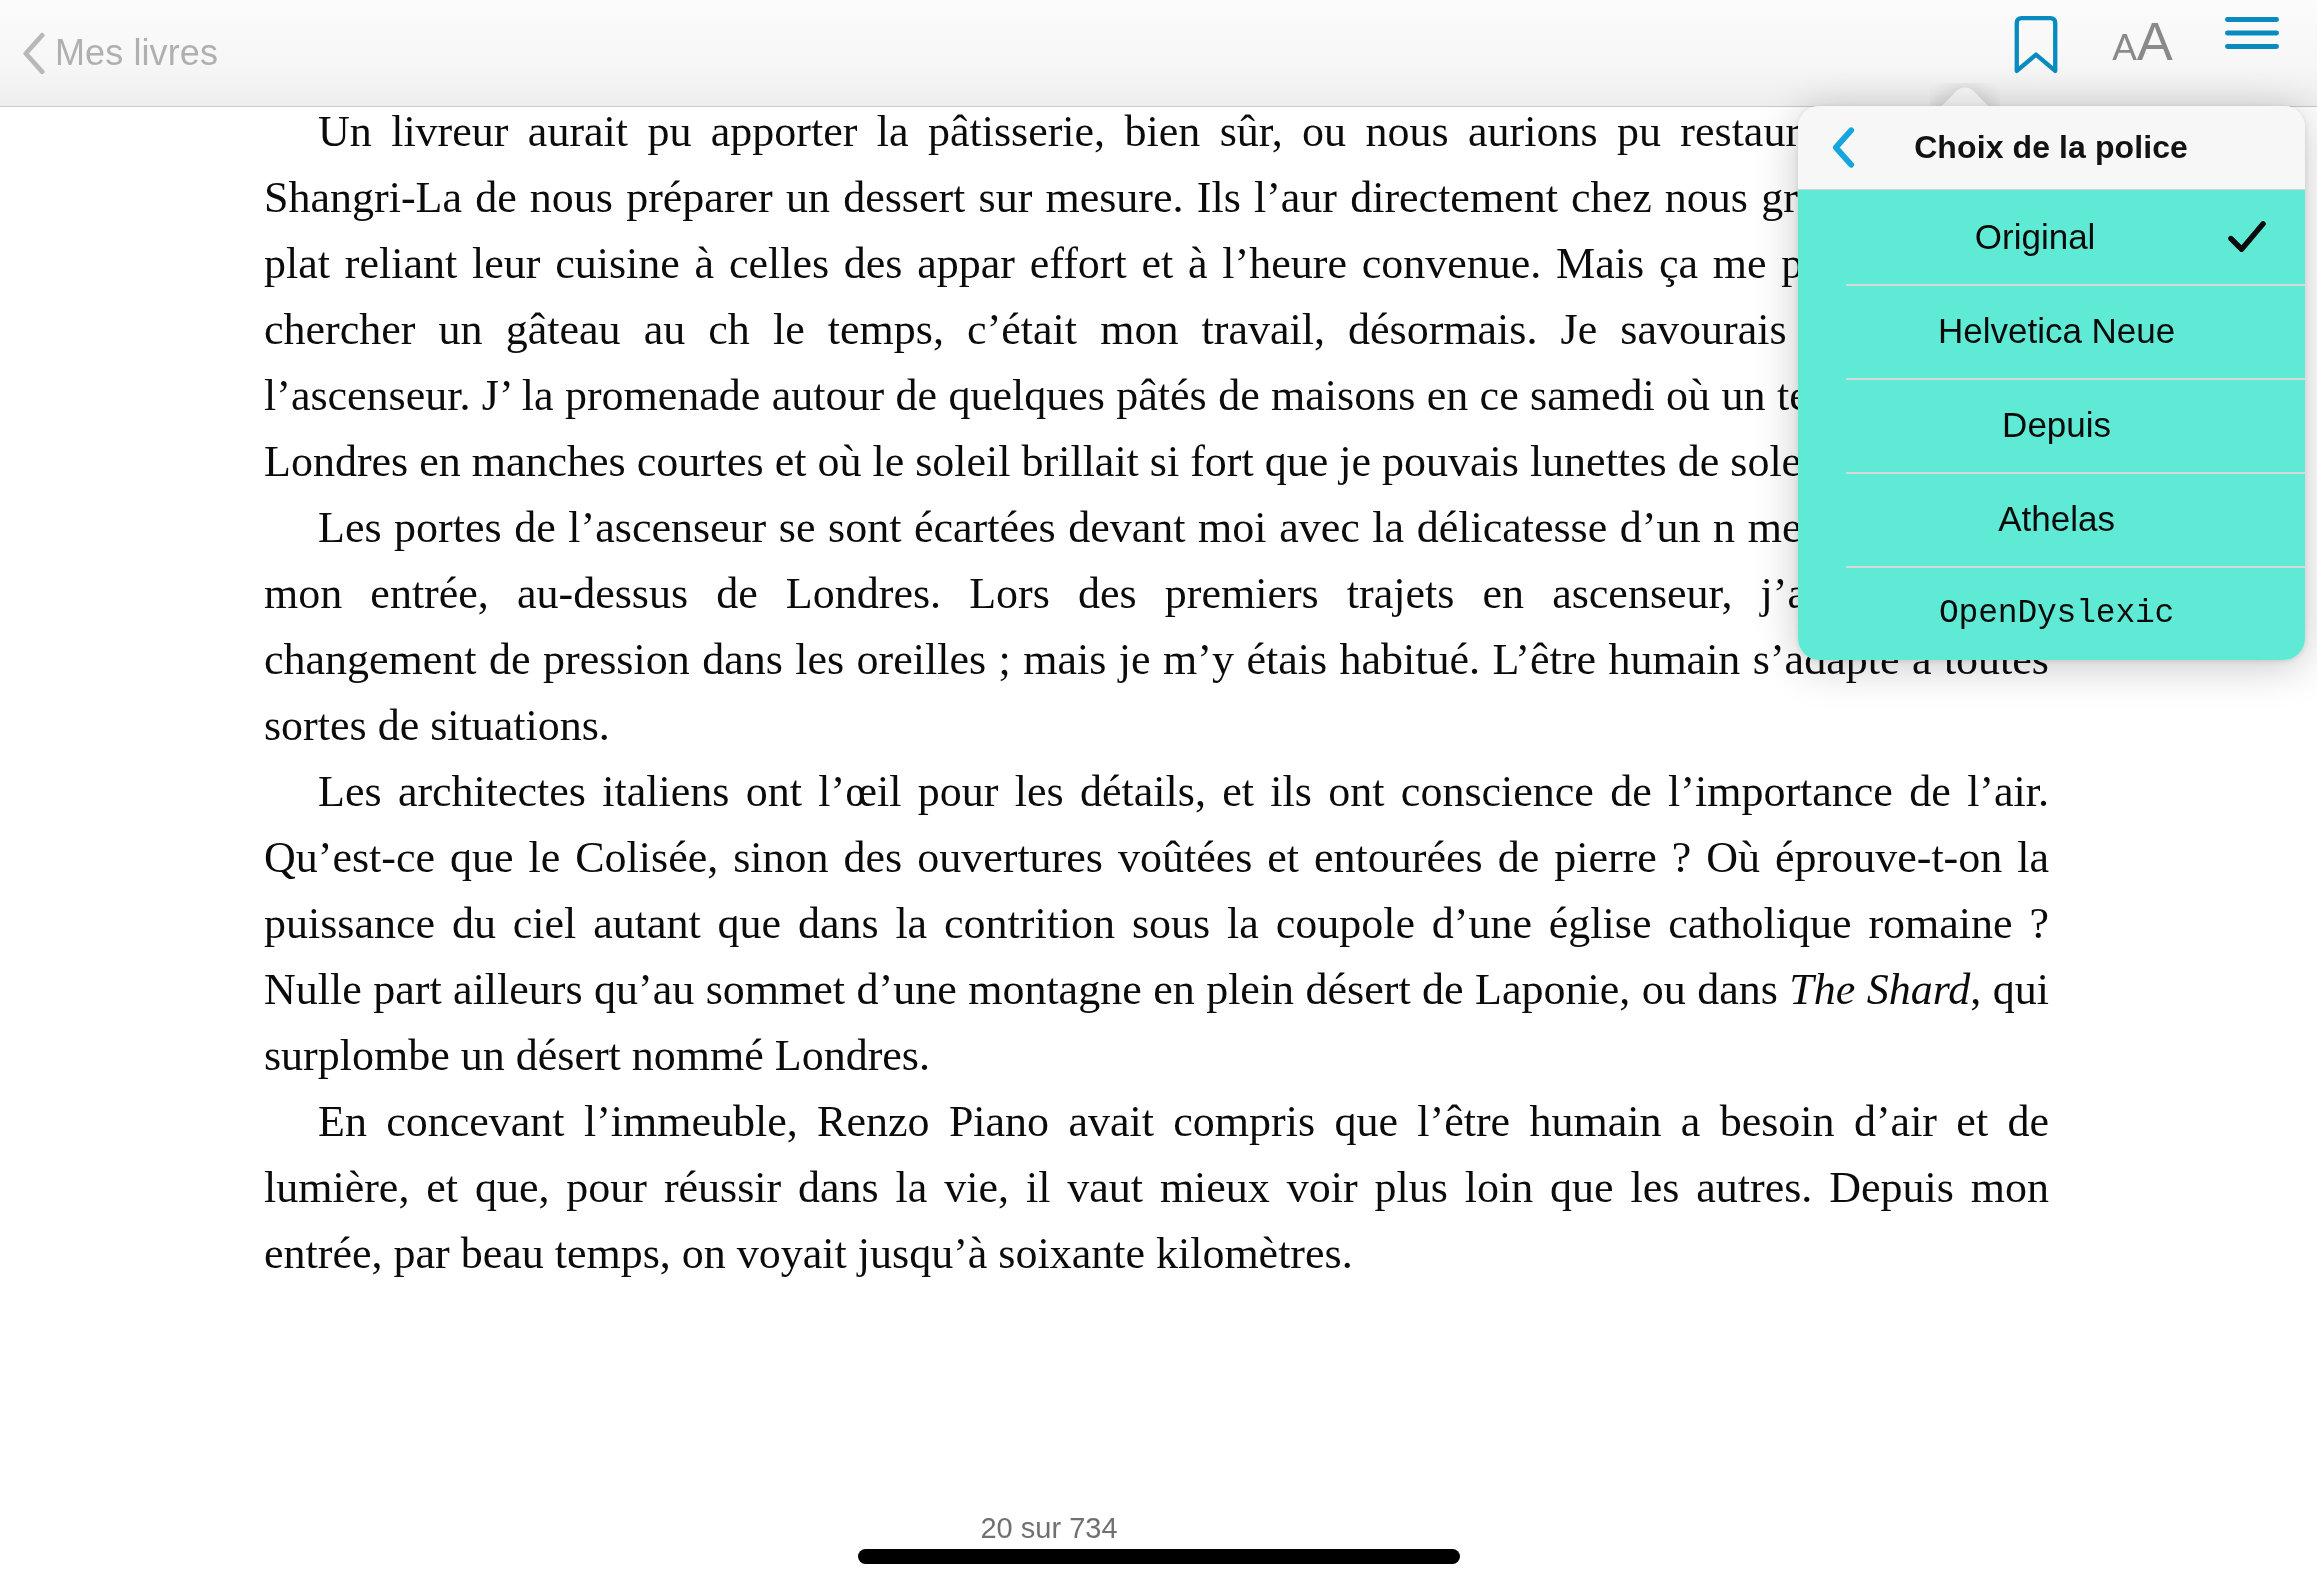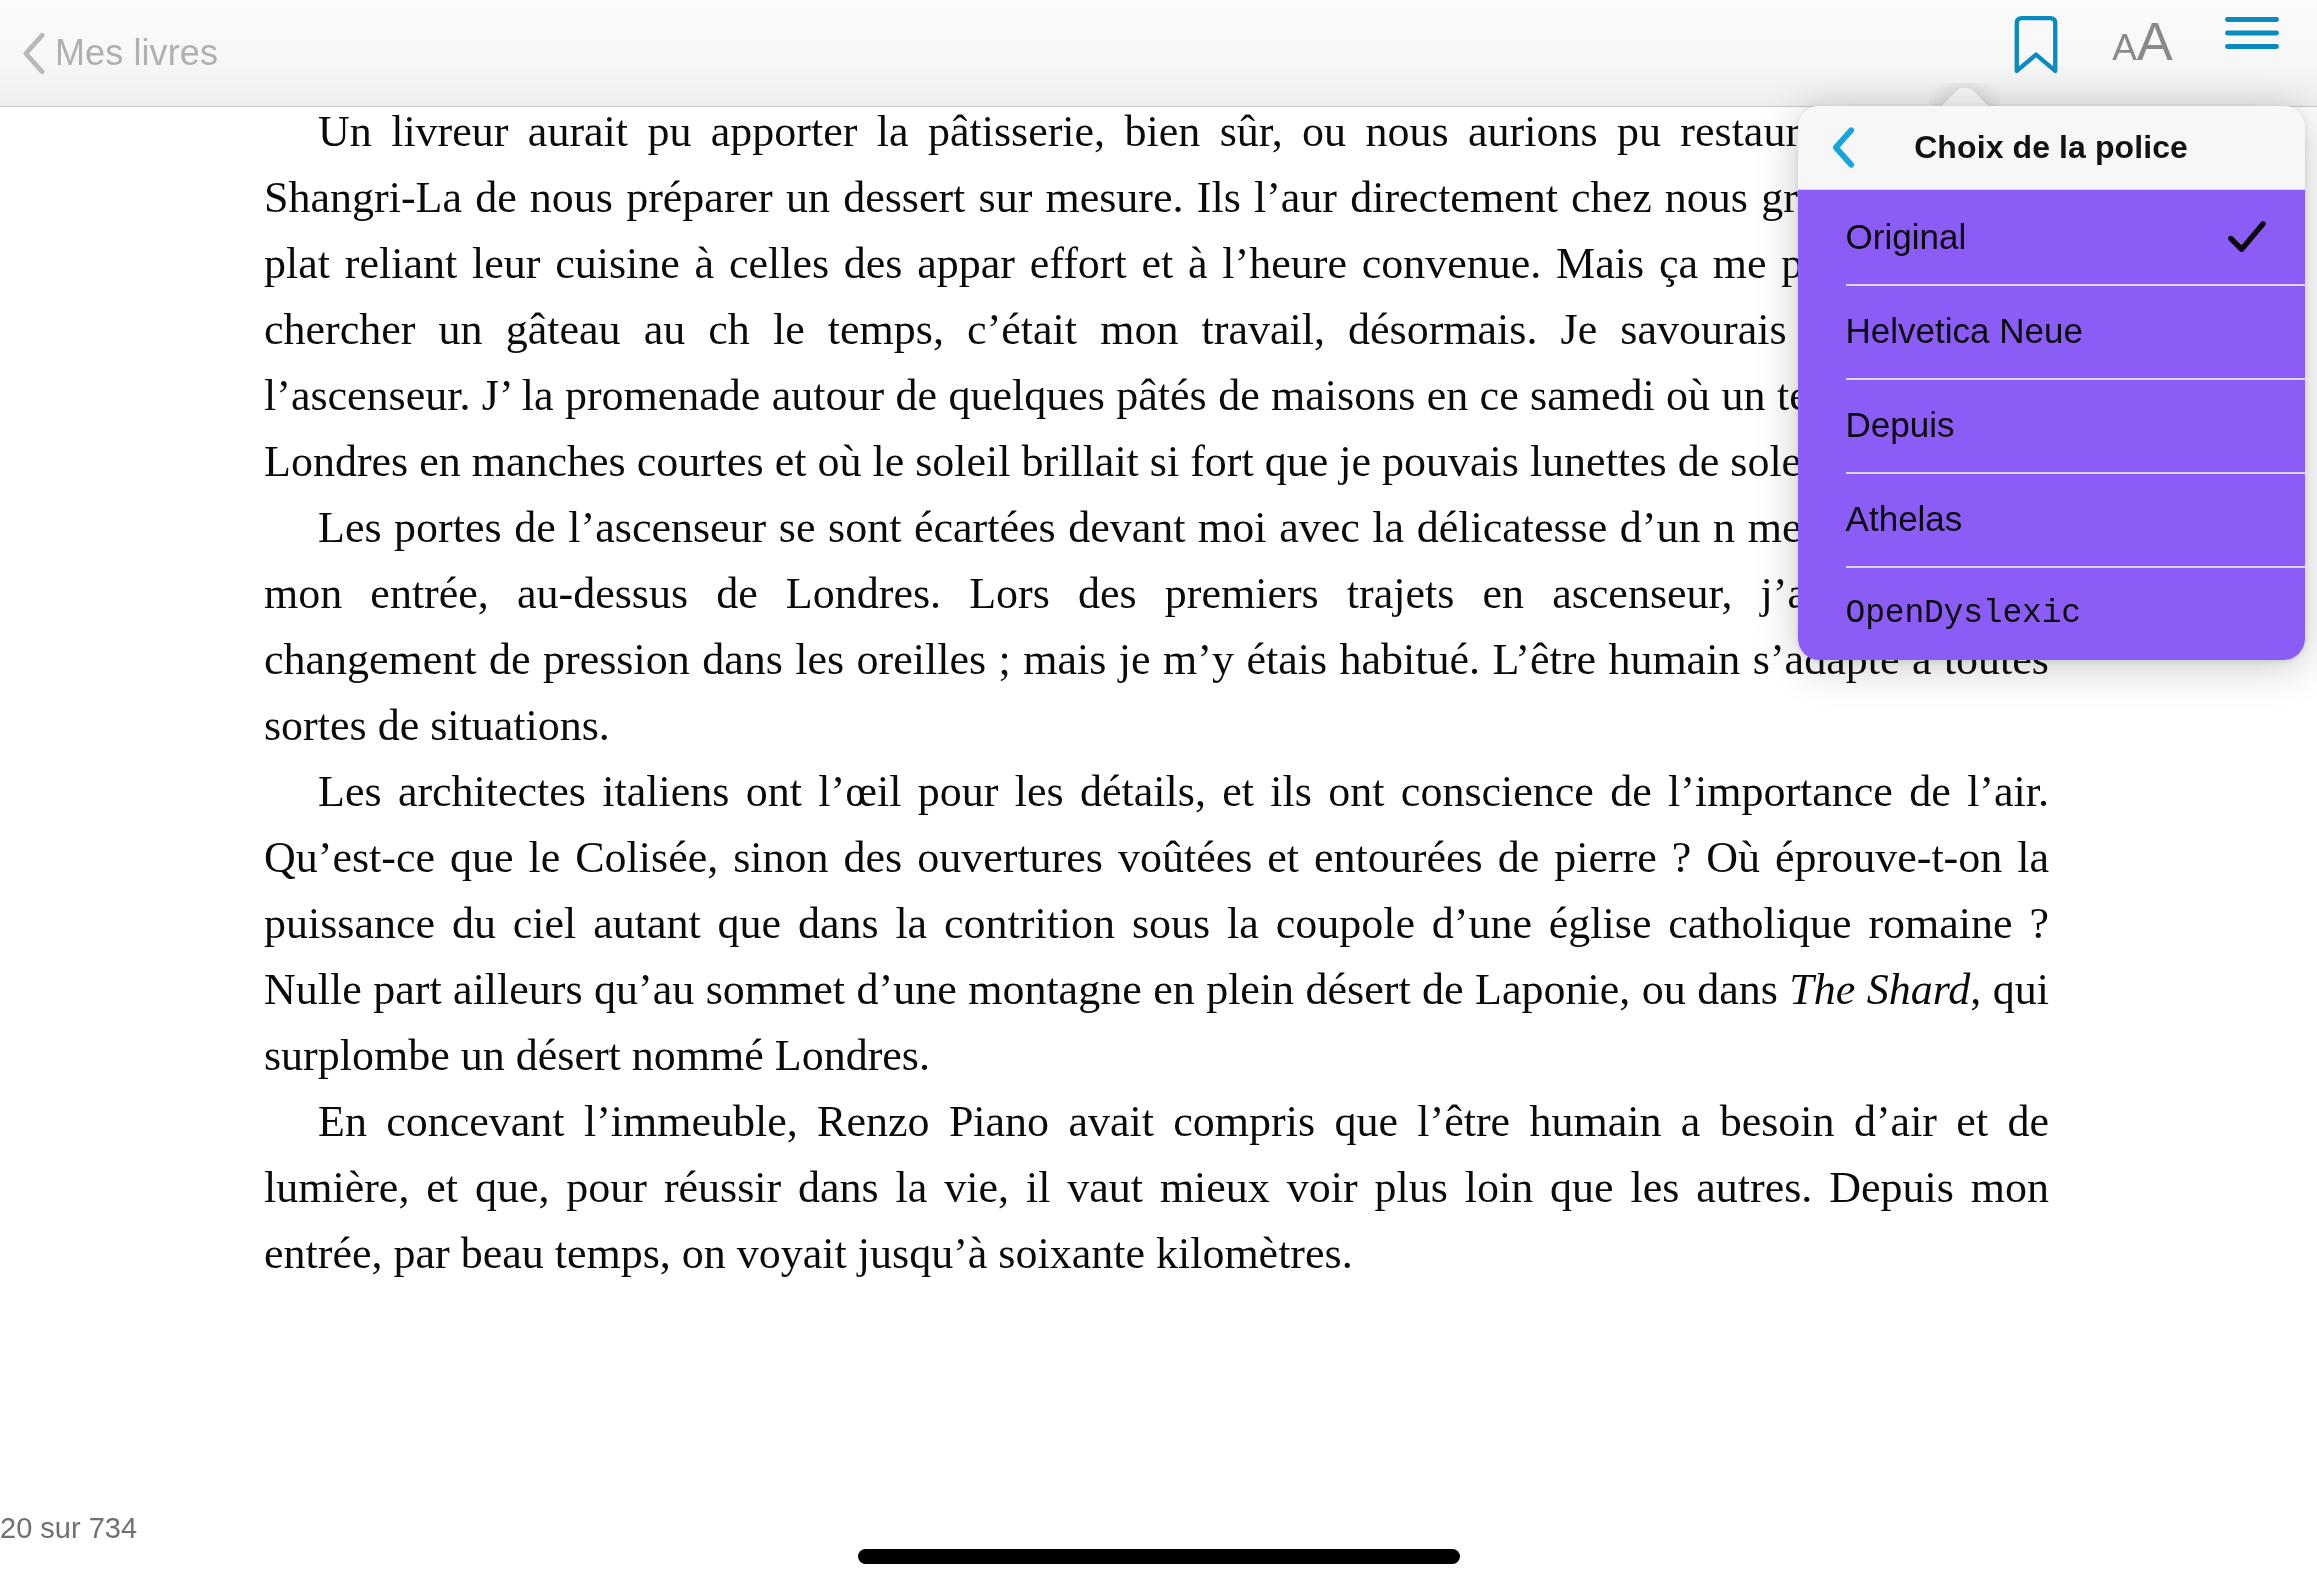--- a/index.html
+++ b/index.html
@@ -97,20 +97,21 @@
     text-indent: 54px;
   }
   #book-text p .ital { font-style: italic; }
 
   
   #page-indicator {
     position: absolute;
     left: 0;
     top: 1512px;
     width: 2098px;
+    text-align: center;
     font-size: 29px;
     color: #707070;
     z-index: 8;
   }
   #home-indicator {
     position: absolute;
     left: 858px;
     top: 1549px;
     width: 602px;
     height: 14.6px;
@@ -177,21 +178,21 @@
   }
   #popover-back svg { width: 23px; height: 41px; }
   #popover-title {
     width: 100%;
     text-align: center;
     font-size: 32px;
     font-weight: bold;
     color: #121212;
     letter-spacing: 0.1px;
   }
-  #font-list { background: #8b5cf6; }
+  #font-list { background: #5eead4; text-align: center; }
   .font-row {
     position: relative;
     height: 94px;
     display: flex;
     align-items: center;
     cursor: pointer;
     padding: 0 37px 0 48px;
     box-sizing: border-box;
   }
   .font-row + .font-row::before {

